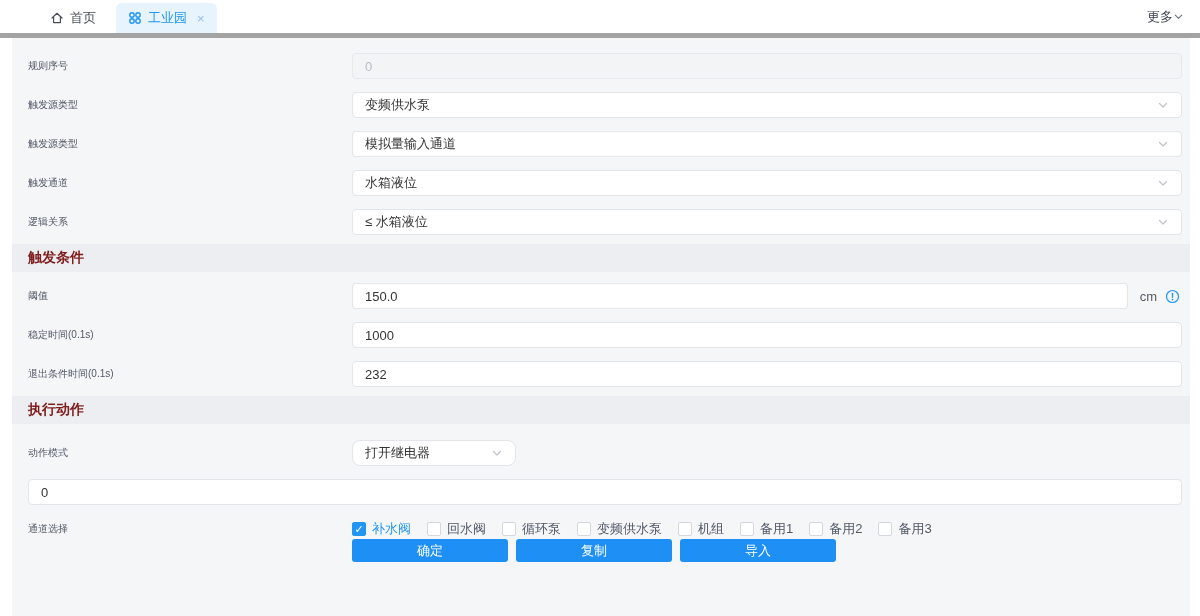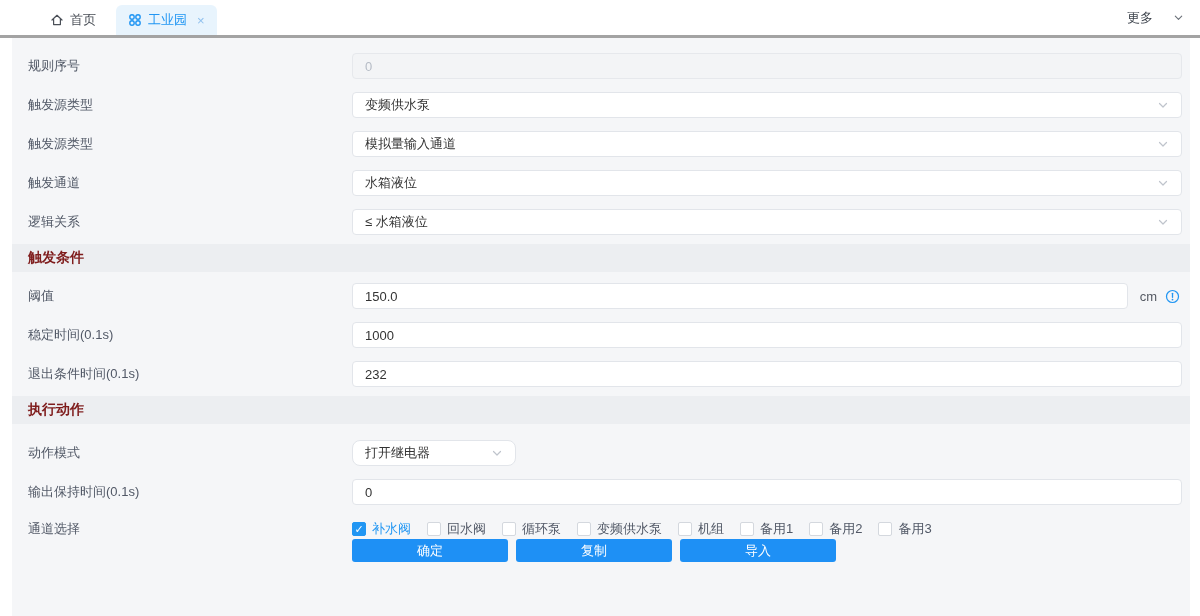--- a/index.html
+++ b/index.html
@@ -7,21 +7,21 @@
   body {
     font-family: "Liberation Sans", "DejaVu Sans", sans-serif;
     background: #ffffff;
     color: #333;
   }
 
   
   .tabbar {
     height: 38px;
     background: #fff;
-    border-bottom: 3px solid #a3a3a3;
+    border-bottom: 5px solid #a3a3a3;
     display: flex;
     align-items: flex-end;
     padding-left: 40px;
     position: relative;
   }
   .tab {
     height: 30px;
     display: flex;
     align-items: center;
     gap: 6px;
@@ -37,21 +37,21 @@
     padding: 0 12px;
   }
   .tab-close { color: #8fc0ee; font-size: 13px; margin-left: 4px; cursor: pointer; }
   .more-menu {
     position: absolute;
     right: 16px;
     top: 50%;
     transform: translateY(-50%);
     display: flex;
     align-items: center;
-    gap: 20px;
+    gap: 0;
     font-size: 13px;
     color: #3d434c;
     cursor: pointer;
     text-align: right;
   }
 
   
   .panel {
     margin: 0 10px 0 12px;
     height: 578px;
@@ -62,21 +62,21 @@
     display: flex;
     align-items: center;
     height: 26px;
     margin-top: 13px;
     padding: 0 8px 0 16px;
   }
   .frow.first { margin-top: 15px; }
   .flabel {
     width: 324px;
     flex-shrink: 0;
-    font-size: 13px;
+    font-size: 10px;
     color: #515866;
   }
   .band {
     height: 28px;
     margin-top: 9px;
     background: #eceef1;
     display: flex;
     align-items: center;
     padding-left: 16px;
     font-size: 14px;
@@ -284,21 +284,20 @@
       <span>打开继电器</span>
       <span class="chev" style="display:flex;">
         <svg width="12" height="12" viewBox="0 0 12 12">
             <path d="M2.5 4.5 L6 8 L9.5 4.5" fill="none" stroke="#bfc4cc" stroke-width="1.2" stroke-linecap="round" stroke-linejoin="round"></path>
           </svg>
       </span>
     </div>
   </div>
 
   <div class="frow">
-    <span class="flabel">输出保持时间(0.1s)</span>
     <input class="input" value="0" style="">
   </div>
 
   <div class="frow cb-row">
     <span class="flabel">通道选择</span>
     <div class="cb-group">
         <label class="cb on">
           <span class="cbbox">✓</span>
           <span class="cbl">补水阀</span>
         </label>

